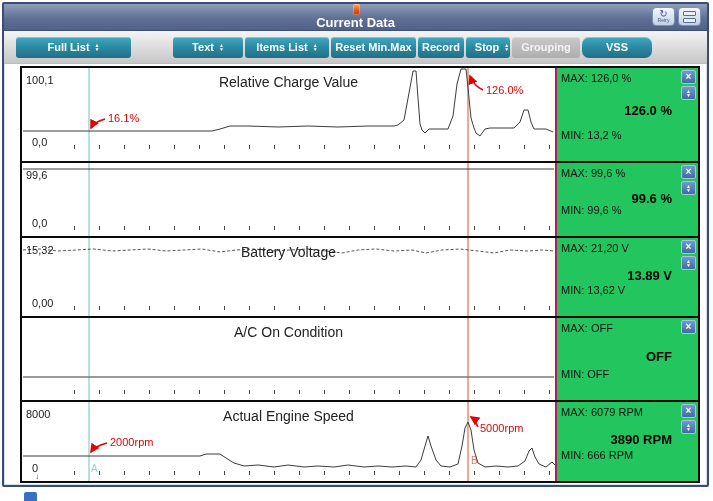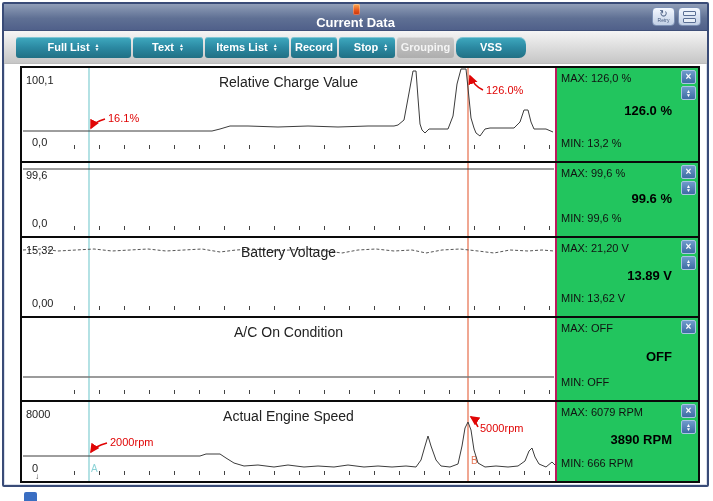--- a/index.html
+++ b/index.html
@@ -50,21 +50,21 @@
   .smax{position:absolute;top:6px;left:4px;font-size:11px;color:#222;}
   .smin{position:absolute;bottom:7px;left:10px;font-size:11px;color:#222;}
   .s1 .smin{bottom:13px;}
   .ticks{position:absolute;left:0;right:0;bottom:5px;height:5px;}
   .s1 .ticks{bottom:11px;}
   .ticks i{position:absolute;top:0;width:1px;height:4px;background:#444;}
   .down-ind{position:absolute;left:13px;bottom:0px;font-size:8px;color:#333;}
   .vpanel{position:absolute;left:533px;right:0;top:0;bottom:0;border-left:2px solid #be185d;
           background:#22c55e;font-size:11px;color:#111;}
   .vmax{position:absolute;top:4px;left:4px;}
-  .vmin{position:absolute;bottom:12px;left:4px;}
+  .vmin{position:absolute;bottom:20px;left:4px;}
   .vval{position:absolute;top:38%;right:26px;font-size:13px;font-weight:bold;color:#000;}
   .pbtn{position:absolute;width:15px;height:14px;right:2px;border:1px solid #A9C4E2;border-radius:2px;
         background:linear-gradient(#6F9BCC,#3E6CA4);color:#FFF;padding:0;
         display:flex;flex-direction:column;align-items:center;justify-content:center;cursor:pointer;}
   .btn-x{top:2px;font-size:10px;font-weight:bold;line-height:10px;}
   .btn-expand{top:18px;}
   .pbtn .spin{color:#FFF;}
   .ann-text{fill:#E00505;font-size:11px;font-family:"Liberation Sans", sans-serif;}
   .ann-arrow{fill:none;stroke:#E00505;stroke-width:1.6;}
   .cursor-label{font-size:10px;font-family:"Liberation Sans", sans-serif;}
@@ -89,36 +89,39 @@
           </span>
       </button>
     </div>
   </div>
 
   <div class="toolbar">
       <button class="tbtn" style="width: 115px;">
         <span>Full List</span>
         <span class="spin">▲<br>▼</span>
       </button>
-      <button class="tbtn" style="width: 70px;">
+      <button class="tbtn" style="width: 70px; margin-left: 40px;">
         <span>Text</span>
         <span class="spin">▲<br>▼</span>
       </button>
       <button class="tbtn" style="width: 84px;">
         <span>Items List</span>
         <span class="spin">▲<br>▼</span>
       </button>
+      <button class="tbtn" style="width: 85px;">
+        <span>Reset Min.Max</span>
+      </button>
       <button class="tbtn" style="width: 46px;">
         <span>Record</span>
       </button>
-      <button class="tbtn" style="width: 56px; padding-left: 10px;">
+      <button class="tbtn" style="width: 44px; padding-left: 10px;">
         <span>Stop</span>
         <span class="spin">▲<br>▼</span>
       </button>
-      <button class="tbtn dis" style="width: 57px; justify-content: center;">
+      <button class="tbtn dis" style="width: 68px; justify-content: center;">
         <span>Grouping</span>
       </button>
       <button class="tbtn round" style="width: 70px;">
         <span>VSS</span>
       </button>
     </div>
 
   <div class="chartbox">
     <svg class="overlay" width="676" height="413">
         <line x1="67" y1="0" x2="67" y2="413" stroke="#8BD2D6" stroke-width="1.3"></line>

